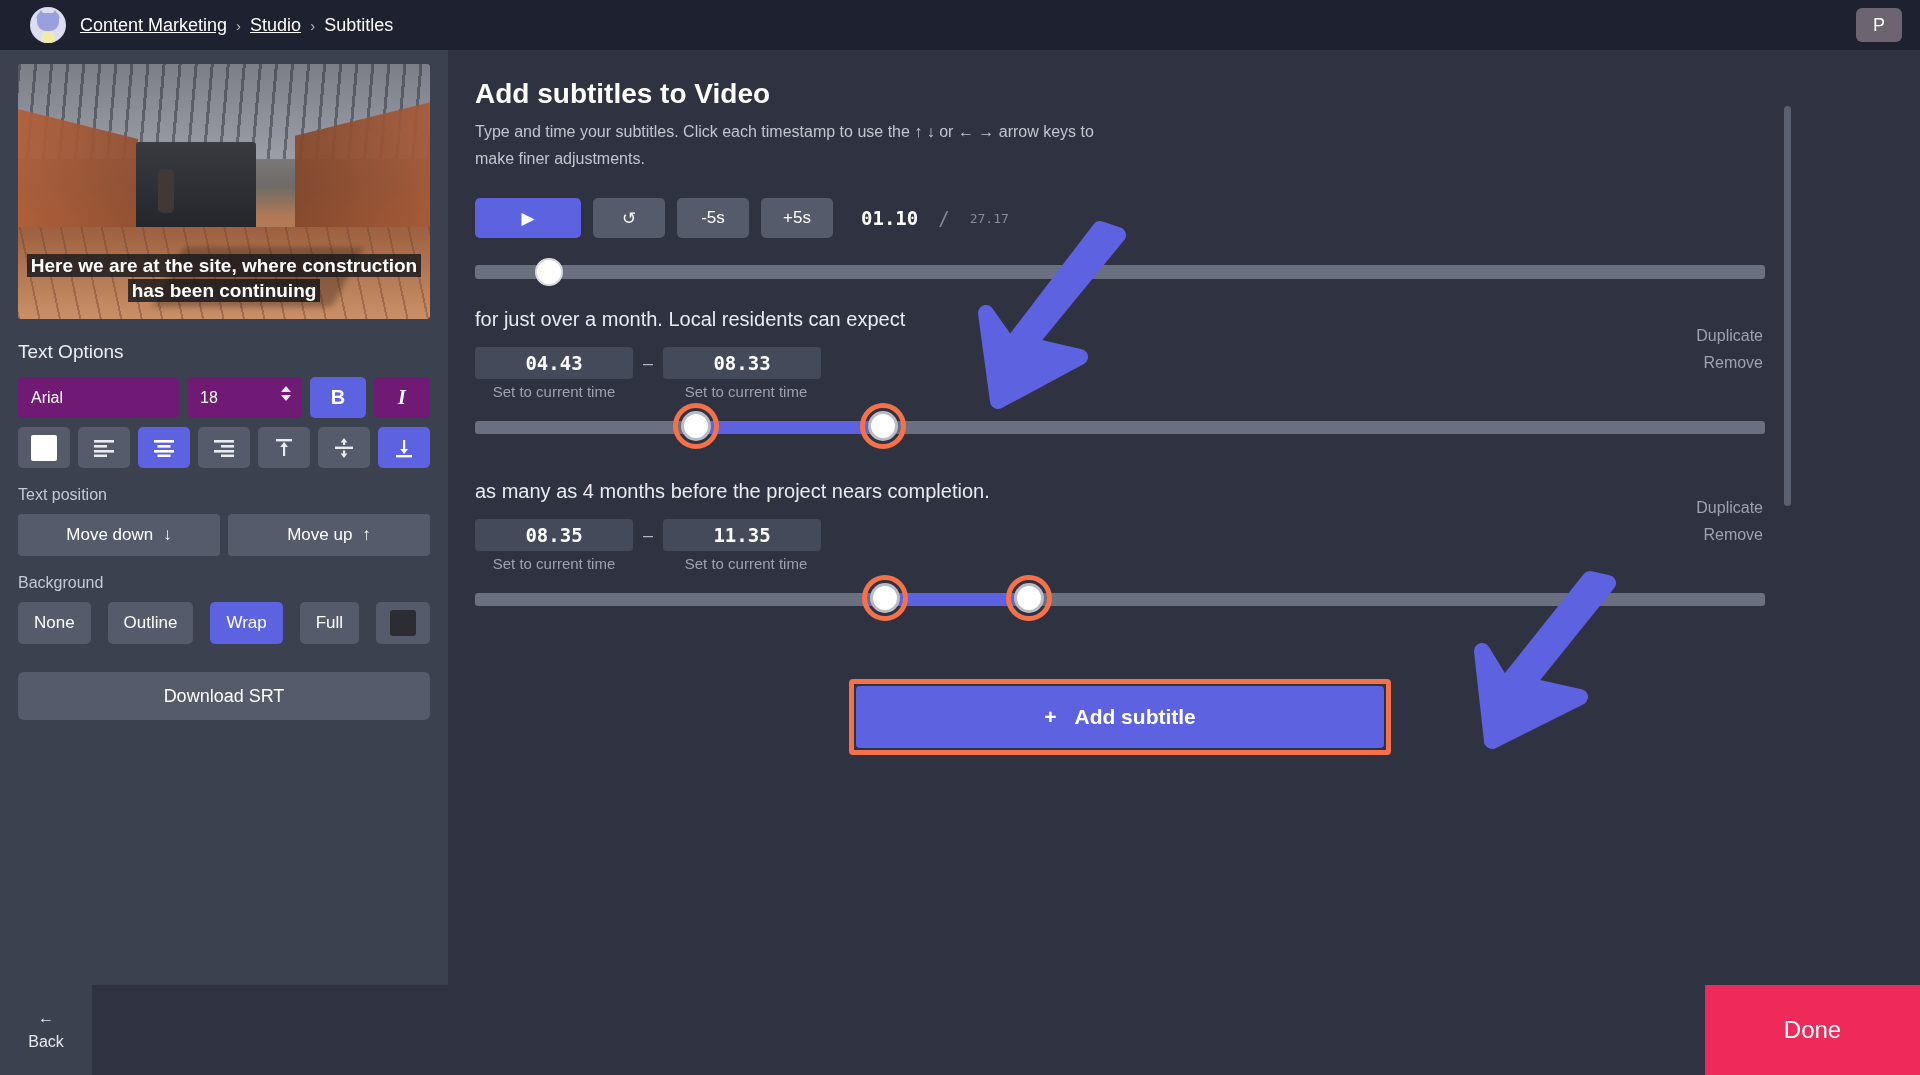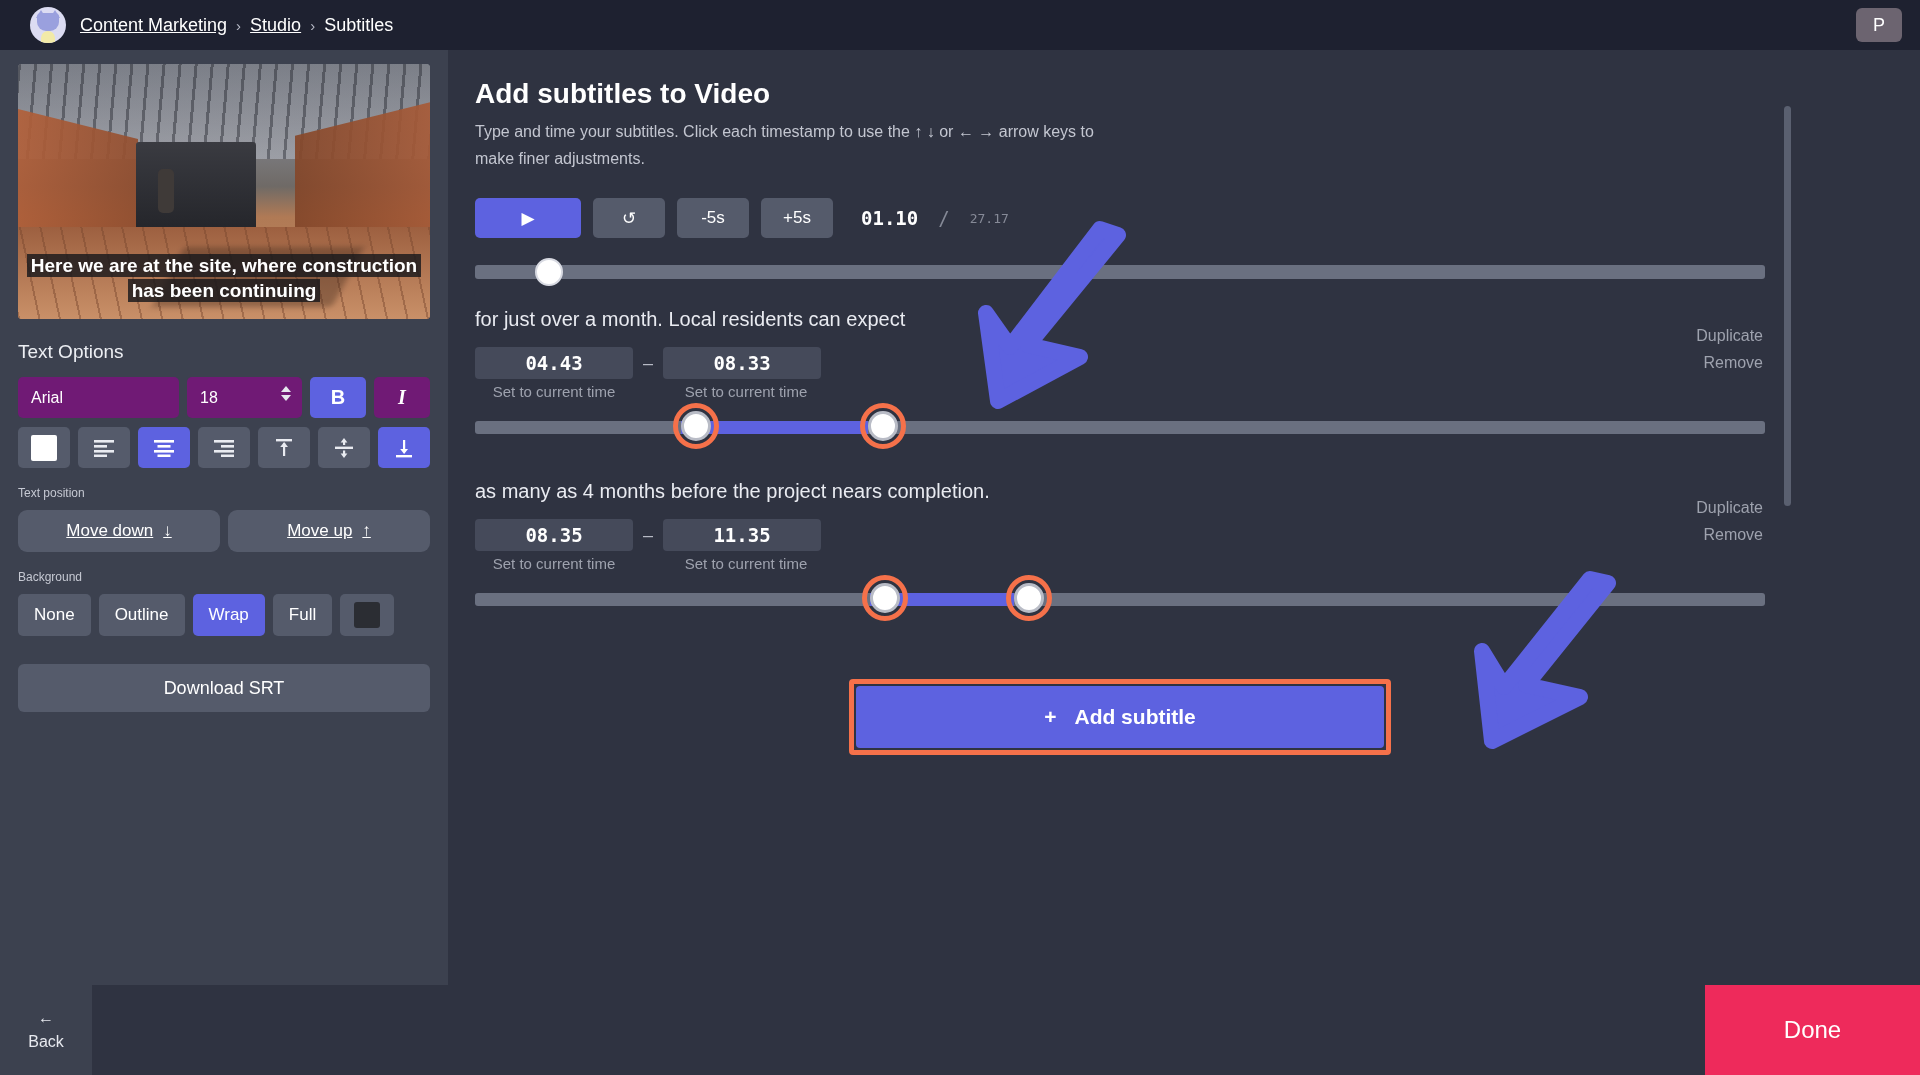--- a/index.html
+++ b/index.html
@@ -99,21 +99,21 @@
     text-align: center; padding: 0 6px;
   }
   .vp-caption span {
     background: rgba(25,25,28,.82);
     color: #ffffff; font-weight: bold; font-size: 19px; line-height: 25px;
     box-decoration-break: clone; -webkit-box-decoration-break: clone;
     padding: 1px 4px;
   }
 
   .section-title { color: #eceef3; font-size: 19px; margin: 22px 0 14px 0; }
-  .sub-label { color: #c6c9d3; font-size: 12px; margin: 18px 0 10px 0; }
+  .sub-label { color: #c6c9d3; font-size: 16px; margin: 18px 0 10px 0; }
 
   .row { display: flex; gap: 8px; }
   .ctl {
     background: #701a75; border: none; border-radius: 5px;
     color: #ffffff; font-size: 16px; height: 41px;
     display: flex; align-items: center; cursor: pointer;
   }
   .ctl.active { background: #5d62e0; }
   .font-name { flex: 1 1 auto; padding-left: 13px; }
   .font-size { width: 115px; padding-left: 13px; position: relative; }
@@ -130,25 +130,25 @@
     width: 56px; height: 41px; border-radius: 5px; background: #555b6b;
     display: flex; align-items: center; justify-content: center; cursor: pointer;
   }
   .icon-btn.active { background: #5d62e0; }
   .swatch-btn { background: #555b6b; }
   .swatch { width: 26px; height: 26px; background: #ffffff; border-radius: 2px; }
   .bg-swatch { width: 26px; height: 26px; background: #2b2d33; border-radius: 3px; }
 
   .move-row { display: flex; gap: 8px; }
   .move-btn {
-    flex: 1; height: 42px; border-radius: 9px; background: #555b6b;
+    flex: 1; height: 42px; border-radius: 4px; background: #555b6b;
     color: #ffffff; font-size: 17px; display: flex; align-items: center;
-    justify-content: center; gap: 10px; cursor: pointer; text-decoration: underline;
-  }
-  .bg-row { display: flex; gap: 8px; }
+    justify-content: center; gap: 10px; cursor: pointer;
+  }
+  .bg-row { display: flex; gap: 8px; justify-content: space-between; }
   .bg-btn {
     height: 42px; border-radius: 5px; background: #555b6b; color: #ffffff;
     font-size: 17px; display: flex; align-items: center; justify-content: center;
     cursor: pointer; padding: 0 16px;
   }
   .bg-btn.active { background: #5d62e0; }
   .bg-btn.swatchbox { width: 54px; padding: 0; }
   .download-srt {
     margin-top: 28px; width: 100%; height: 48px; border-radius: 6px;
     background: #555b6b; color: #ffffff; font-size: 18px;

